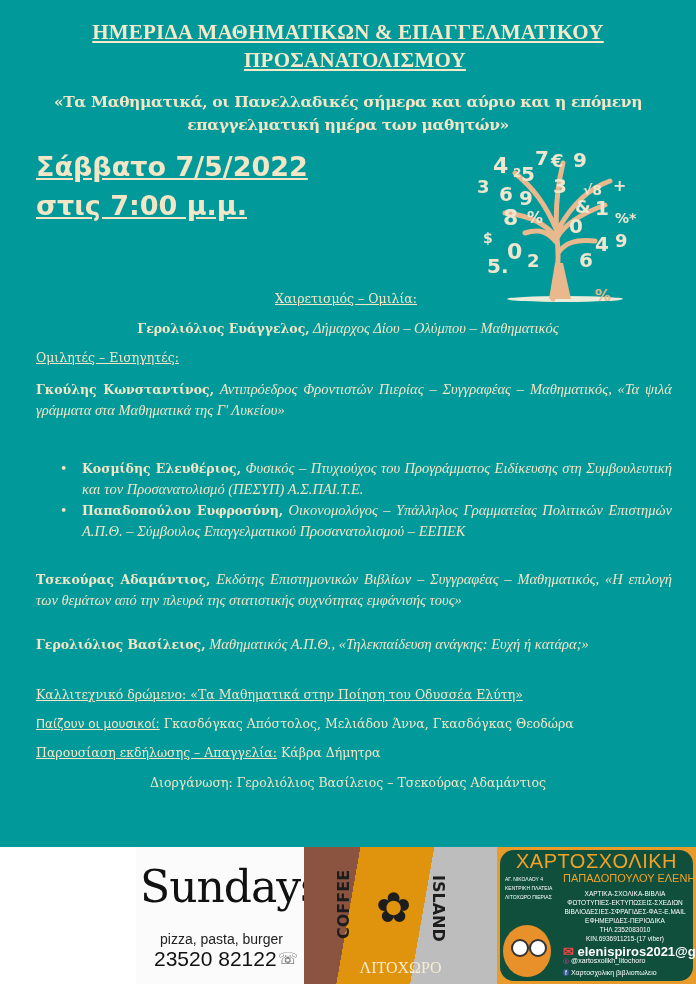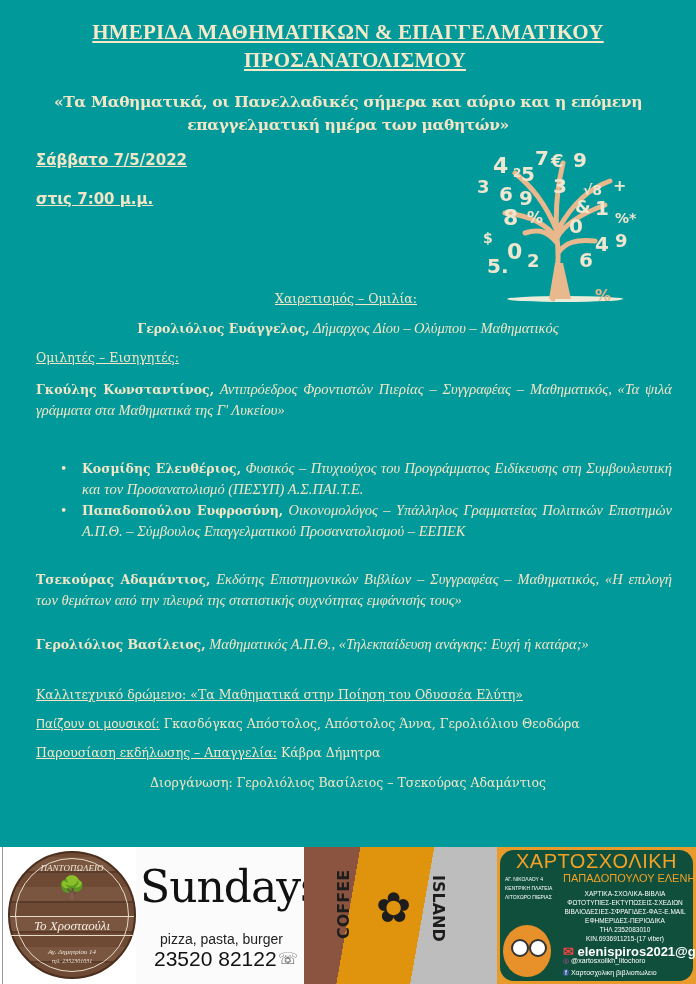--- a/index.html
+++ b/index.html
@@ -18,21 +18,21 @@
     left: 0; width: 696px; text-align: center;
     font-family: "Liberation Serif", serif; font-size: 21px; font-weight: bold;
     text-decoration: underline; letter-spacing: 0.2px; color: #f6e9c9;
   }
   .subtitle {
     left: 0; width: 696px; text-align: center;
     font-family: "DejaVu Serif", serif; font-size: 15.5px; font-weight: bold;
     color: #f3e6c6; letter-spacing: -0.4px;
   }
   .date {
-    left: 36px; font-family: "DejaVu Sans", sans-serif; font-size: 15px; font-weight: bold;
+    left: 36px; font-family: "DejaVu Sans", sans-serif; font-size: 27px; font-weight: bold;
     text-decoration: underline; color: #f3e6c6;
   }
   .venue {
     left: 36px; font-family: "DejaVu Sans", sans-serif; font-size: 12.5px;
     text-decoration: underline; color: #f3e6c6;
   }
   .sec-head {
     font-family: "DejaVu Serif", serif; font-size: 12.5px; text-decoration: underline;
     color: #f3e6c6;
   }
@@ -127,55 +127,45 @@
     <span class="b">Τσεκούρας Αδαμάντιος,</span><span class="i"> Εκδότης Επιστημονικών Βιβλίων – Συγγραφέας – Μαθηματικός, «Η επιλογή των θεμάτων από την πλευρά της στατιστικής συχνότητας εμφάνισής τους»</span>
   </div>
 
   <div class="para body-text" style="top:634px;">
     <span class="b">Γερολιόλιος Βασίλειος,</span><span class="i"> Μαθηματικός Α.Π.Θ., «Τηλεκπαίδευση ανάγκης: Ευχή ή κατάρα;»</span>
   </div>
 
   <div class="abs sec-head" style="left:36px; top:687px;">Καλλιτεχνικό δρώμενο: «Τα Μαθηματικά στην Ποίηση του Οδυσσέα Ελύτη»</div>
 
   <div class="abs body-text" style="left:36px; top:713px;">
-    <span class="u" style="font-family:'DejaVu Sans',sans-serif; font-size:12px;">Παίζουν οι μουσικοί:</span><span> Γκασδόγκας Απόστολος, Απόστολος Άννα, Γερολιόλιου Θεοδώρα</span>
+    <span class="u" style="font-family:'DejaVu Sans',sans-serif; font-size:12px;">Παίζουν οι μουσικοί:</span><span> Γκασδόγκας Απόστολος, Μελιάδου Άννα, Γκασδόγκας Θεοδώρα</span>
   </div>
 
   <div class="abs body-text" style="left:36px; top:742px;">
     <span class="u">Παρουσίαση εκδήλωσης – Απαγγελία:</span><span> Κάβρα Δήμητρα</span>
   </div>
 
   <div class="abs body-text center" style="top:772px;">Διοργάνωση: Γερολιόλιος Βασίλειος – Τσεκούρας Αδαμάντιος</div>
 </div>
 
 <div class="footer">
 
-  <div class="ad" style="left:0; width:136px; background:#fff;">
-    <div style="position:absolute; left:2px; top:0; width:1px; height:137px; background:#999;"></div>
-    <div style="position:absolute; left:8px; top:4px; width:124px; height:124px; border-radius:50%; background:repeating-linear-gradient(0deg,#6e4a35 0 14px,#5a3a28 14px 16px,#7a5540 16px 30px); border:2px solid #4a2e1e;">
-      <div style="position:absolute; inset:5px; border-radius:50%; border:1px solid #e8dcc8;"></div>
-      <div class="abs" style="left:0; width:124px; top:10px; text-align:center; font-family:'Liberation Serif',serif; font-style:italic; font-size:9px; color:#efe6d6;">ΠΑΝΤΟΠΩΛΕΙΟ</div>
-      <div class="abs" style="left:48px; top:22px; font-size:22px; color:#d8d2c0;">🌳</div>
-      <div class="abs" style="left:0; width:124px; top:63px; text-align:center; font-family:'Liberation Serif',serif; font-style:italic; font-size:13px; color:#f5efe3; border-top:1px solid #e8dcc8; border-bottom:1px solid #e8dcc8; padding:1px 0;">Το Χροσταούλι</div>
-      <div class="abs" style="left:0; width:124px; top:95px; text-align:center; font-family:'Liberation Serif',serif; font-style:italic; font-size:7px; color:#efe6d6;">Αγ. Δημητρίου 14</div>
-      <div class="abs" style="left:0; width:124px; top:105px; text-align:center; font-family:'Liberation Serif',serif; font-style:italic; font-size:6px; color:#efe6d6;">τηλ. 2352301031</div>
-    </div>
-  </div>
 
   <div class="ad" style="left:136px; width:168px; background:#fbfbfb;">
     <div class="abs" style="left:4px; top:14px; font-family:'DejaVu Serif',serif; font-size:44px; color:#111; letter-spacing:-1px;">Sundays</div>
     <div class="abs" style="left:24px; top:84px; font-family:'Liberation Sans',sans-serif; font-size:14px; color:#222;">pizza, pasta, burger</div>
     <div class="abs" style="left:18px; top:100px; font-family:'Liberation Sans',sans-serif; font-size:21px; color:#111;">23520 82122</div>
     <div class="abs" style="left:142px; top:102px; font-size:16px; color:#555;">☏</div>
   </div>
 
   <div class="ad" style="left:304px; width:193px; background:linear-gradient(100deg,#8a5440 0 26%,#e0930c 26% 60%,#bdbdbd 60% 100%);">
     <div class="abs" style="left:30px; top:28px; transform:rotate(-90deg); transform-origin:left top; top:92px; font-family:'DejaVu Sans',sans-serif; font-weight:bold; font-size:16px; color:#1d1d1d;">COFFEE</div>
     <div class="abs" style="left:144px; top:28px; transform:rotate(90deg); transform-origin:left top; font-family:'DejaVu Sans',sans-serif; font-weight:bold; font-size:16px; color:#1d1d1d;">ISLAND</div>
     <div class="abs" style="left:72px; top:36px; font-size:42px; color:#1d1d1d;">✿</div>
+    <div class="abs" style="left:0; width:193px; top:112px; text-align:center; font-family:'Liberation Serif',serif; font-size:16px; color:#f6ecd0;">ΛΙΤΟΧΩΡΟ</div>
   </div>
 
   <div class="ad" style="left:497px; width:199px; background:#e89a2a;">
     <div style="position:absolute; left:3px; top:3px; width:193px; height:131px; border-radius:14px; background:#0f4f3c;"></div>
     <div class="abs" style="left:0; width:199px; top:3px; text-align:center; font-family:'Liberation Sans',sans-serif; font-size:20px; color:#f4a126; letter-spacing:0.5px;">ΧΑΡΤΟΣΧΟΛΙΚΗ</div>
     <div class="abs" style="left:66px; top:25px; font-family:'Liberation Sans',sans-serif; font-size:11px; color:#f4a126;">ΠΑΠΑΔΟΠΟΥΛΟΥ ΕΛΕΝΗ</div>
     <div class="abs" style="left:8px; top:28px; font-family:'Liberation Sans',sans-serif; font-size:5px; color:#fff; line-height:9px;">
       <div>ΑΓ. ΝΙΚΟΛΑΟΥ 4</div>
       <div>ΚΕΝΤΡΙΚΗ ΠΛΑΤΕΙΑ</div>
       <div>ΛΙΤΟΧΩΡΟ ΠΙΕΡΙΑΣ</div>

